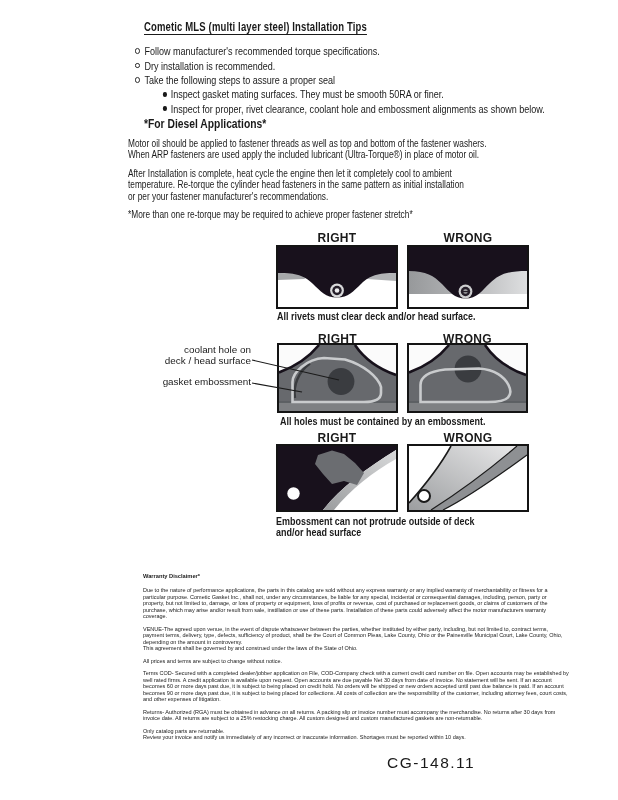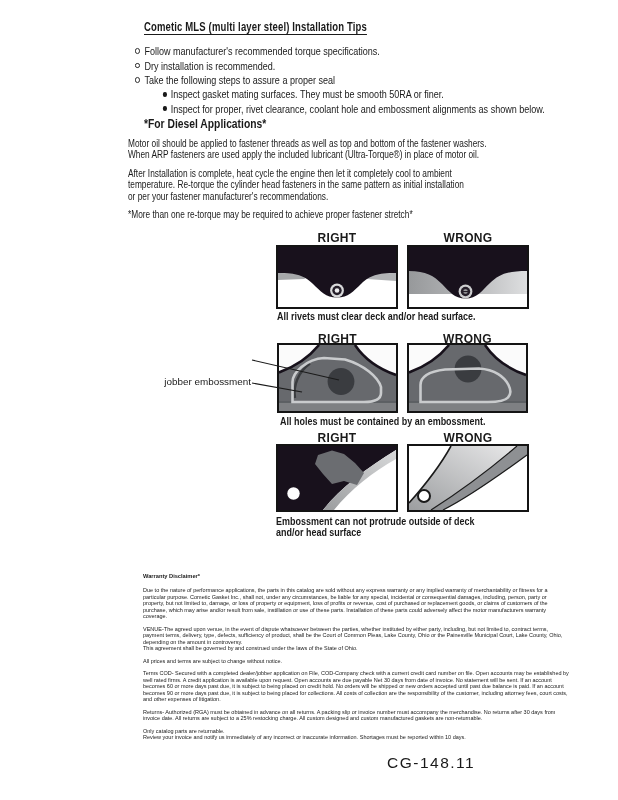--- a/index.html
+++ b/index.html
@@ -149,21 +149,23 @@
         <rect x="54" y="43.9" width="5" height="1.3" fill="#251e29"></rect>
       </svg>
     </div>
     <div class="dg-caption">All rivets must clear deck and/or head surface.</div>
   </div>
 
   <div class="dg-row row2">
     <div class="dg-label l">RIGHT</div>
     <div class="dg-label r">WRONG</div>
 
-    <div class="ann emboss">jobber embossment</div>
+    <div class="ann coolant">coolant hole on
+deck / head surface</div>
+    <div class="ann emboss">gasket embossment</div>
 
     <div class="panel l">
       <svg width="117" height="66" viewBox="0 0 117 66">
         <rect width="117" height="66" fill="#67696d"></rect>
         <rect y="56.5" width="117" height="1.3" fill="#53565a"></rect>
         <rect y="57.8" width="117" height="8.2" fill="#7e8083"></rect>
         <path d="M0,0 H40 C31,11 18,21 0,27.5 Z" fill="#fbfbfb"></path>
         <path d="M40,0 C31,11 18,21 0,27.5" stroke="#17111b" stroke-width="2.6" fill="none"></path>
         <path d="M76,0 H117 V30 C97,23 84,12 76,0 Z" fill="#fbfbfb"></path>
         <path d="M76,0 C84,12 97,23 117,30" stroke="#17111b" stroke-width="2.6" fill="none"></path>

